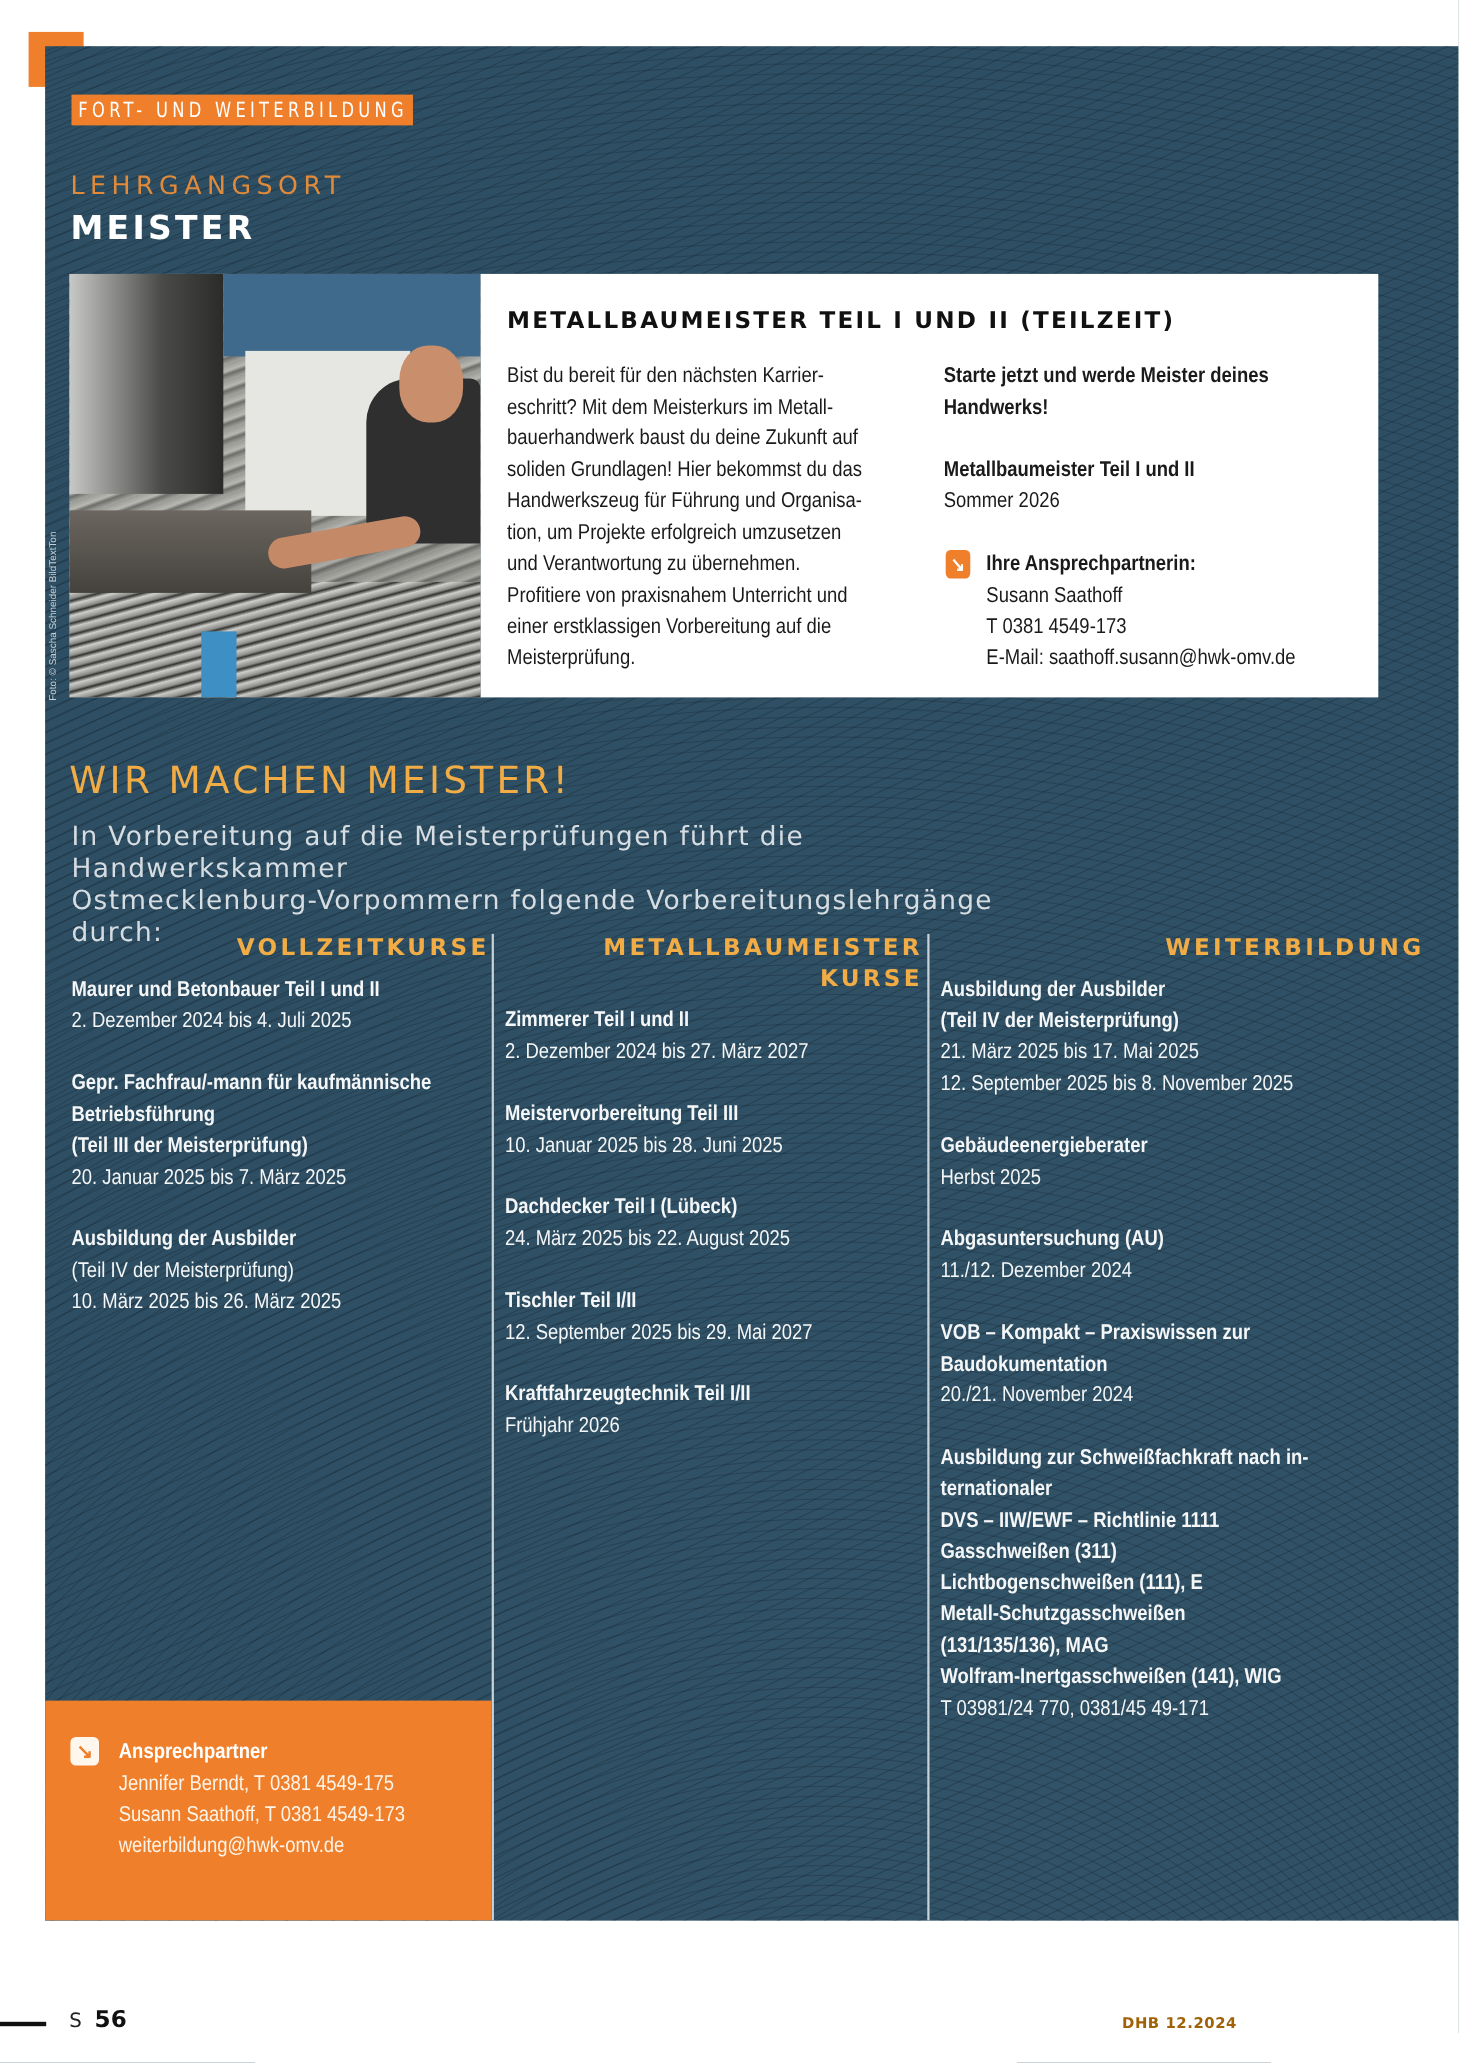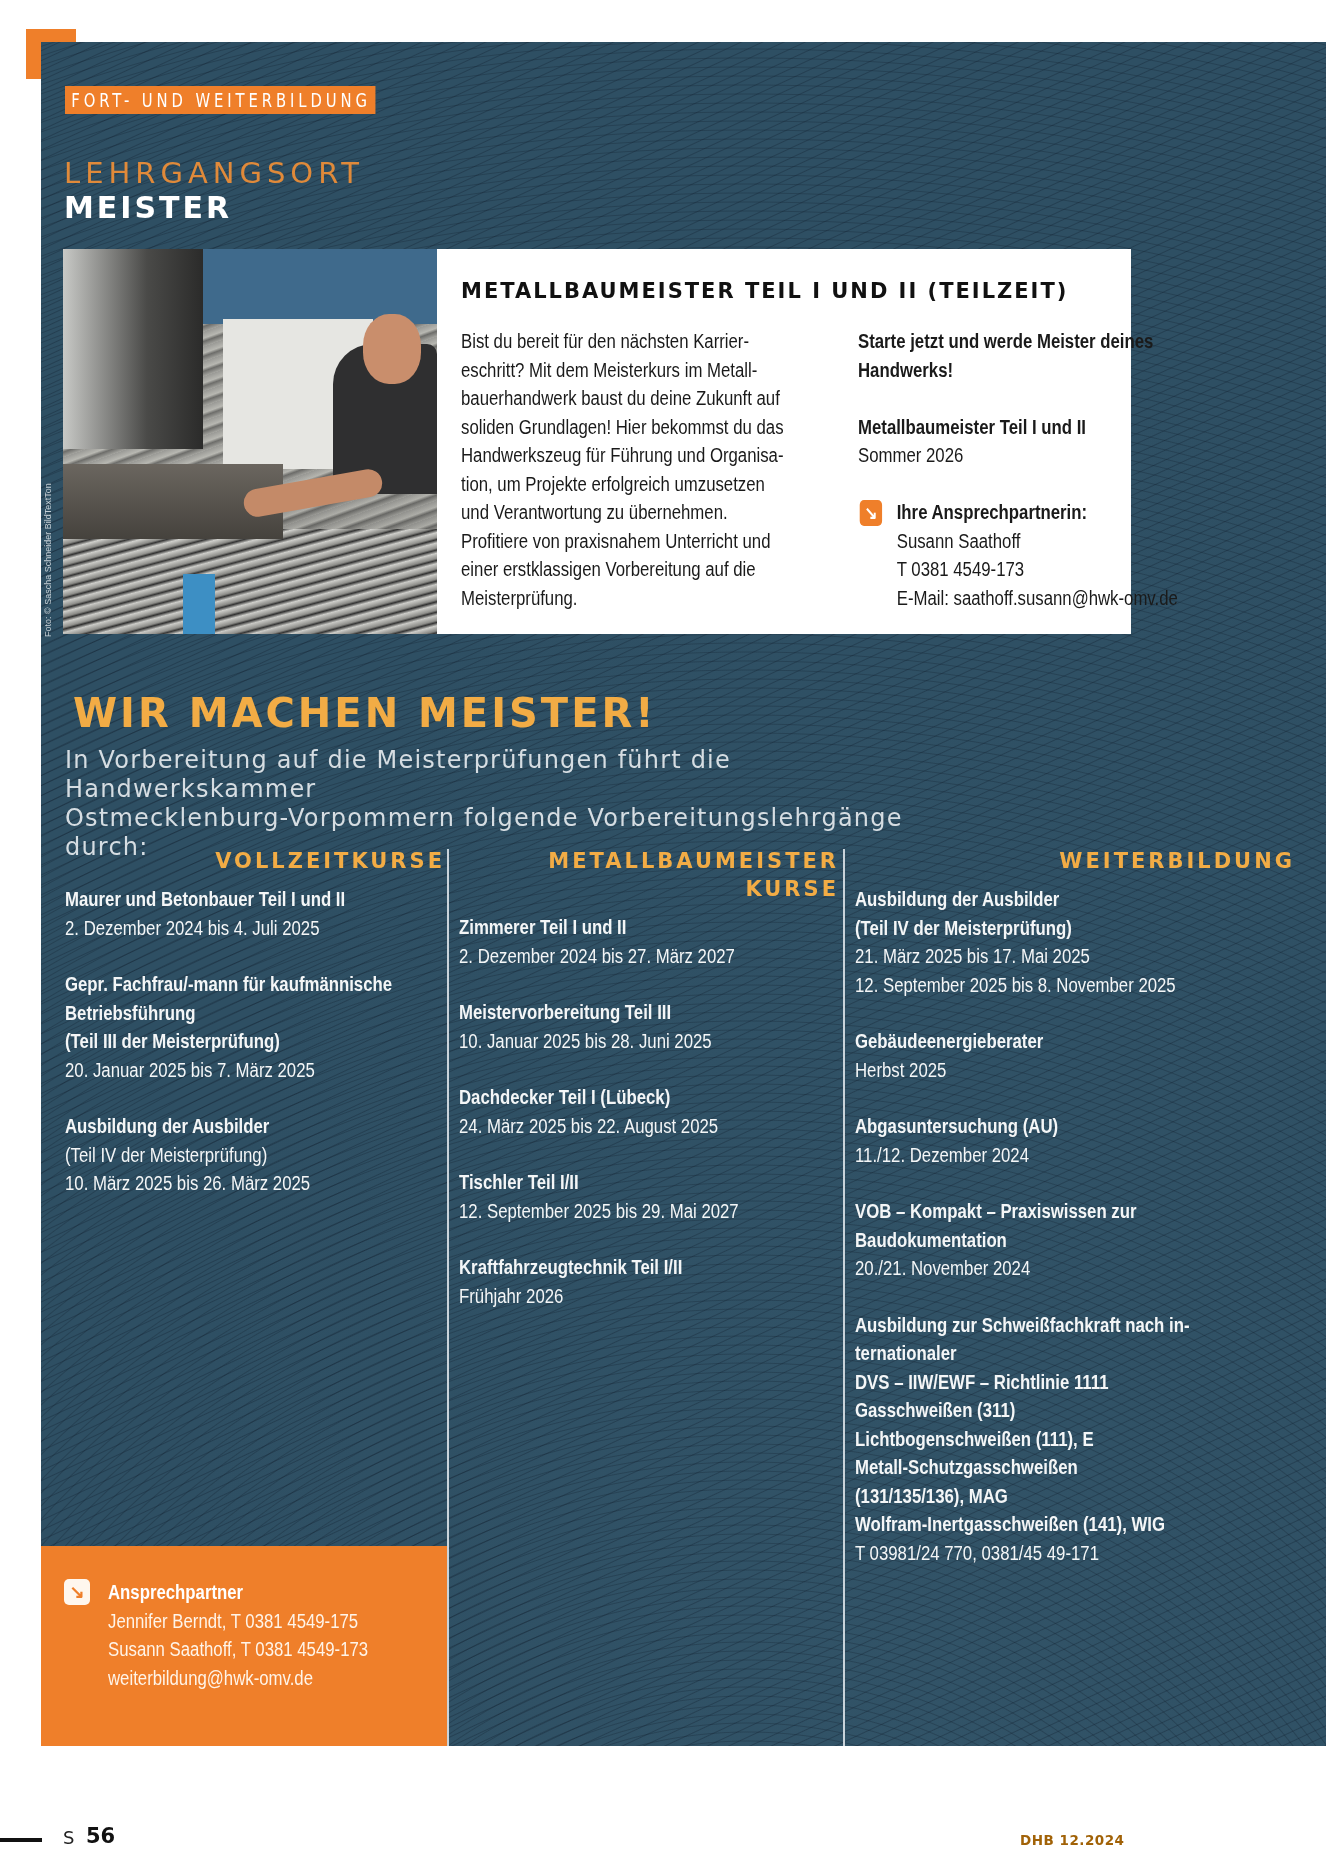--- a/index.html
+++ b/index.html
@@ -25,21 +25,21 @@
 
   .kicker {
     left: 24px; top: 44px; height: 28px; padding: 0 6px 0 8px;
     background: #ef7f2a; color: #fff;
     font-family: "DejaVu Sans", sans-serif; font-size: 19px; letter-spacing: 5px;
     line-height: 28px; font-weight: normal;
     transform: scaleX(0.78); transform-origin: left center;
   }
   .lead-label {
     left: 23px; top: 114px; color: #e08a3a;
-    font-family: "DejaVu Sans", sans-serif; font-size: 29px; letter-spacing: 5px; font-weight: normal;
+    font-family: "DejaVu Sans", sans-serif; font-size: 23px; letter-spacing: 5px; font-weight: normal;
   }
   .city {
     left: 23px; top: 148px; color: #ffffff;
     font-family: "DejaVu Sans", sans-serif; font-size: 30px; font-weight: bold; letter-spacing: 3px;
   }
 
   .photo {
     left: 22px; top: 207px; width: 374px; height: 385px;
     background:
       linear-gradient(180deg, rgba(0,0,0,0) 55%, rgba(40,40,40,0.25) 100%),
@@ -56,21 +56,21 @@
   .photo .bluepart { position: absolute; left: 120px; top: 325px; width: 32px; height: 60px; background: #3d8fc4; }
   .photo .table { position: absolute; left: 0; top: 280px; width: 374px; height: 105px;
     background: repeating-linear-gradient(165deg,#d6d6d2 0px,#8f8f8b 5px,#2b2b2b 7px,#c9c9c5 10px); opacity: 0.9; }
 
   .photo-credit {
     left: 2px; top: 595px; transform: rotate(-90deg); transform-origin: left top;
     color: #c6d0d6; font-family: "Liberation Sans", sans-serif; font-size: 9px; white-space: nowrap;
   }
 
   .card {
-    left: 396px; top: 207px; width: 694px; height: 385px; background: #ffffff;
+    left: 396px; top: 207px; width: 816px; height: 385px; background: #ffffff;
   }
   .card > * { position: absolute; }
   .card-title {
     left: 24px; top: 30px; color: #111;
     font-family: "DejaVu Sans", sans-serif; font-size: 21px; font-weight: bold; letter-spacing: 2px;
   }
   .body-text {
     font-family: "Liberation Sans", sans-serif; font-size: 19.5px; line-height: 28.5px; color: #1a1a1a;
     transform: scaleX(0.86); transform-origin: left top;
   }
@@ -79,22 +79,22 @@
   .card-right .bold { font-weight: bold; }
   .card-right p { margin: 0; }
   .gap { height: 28.5px; }
   .contact-row { position: relative; padding-left: 45px; }
   .arrow-badge {
     position: absolute; left: 2px; top: 2px; width: 26px; height: 26px; border-radius: 5px;
     background: #ef7f2a; color: #fff; font-size: 18px; line-height: 26px; text-align: center; font-weight: bold;
   }
 
   .headline {
-    left: 32px; top: 648px; color: #f2ac45;
-    font-family: "DejaVu Sans", sans-serif; font-size: 40px; font-weight: bold; letter-spacing: 3px;
+    left: 22px; top: 648px; color: #f2ac45;
+    font-family: "DejaVu Sans", sans-serif; font-size: 34px; font-weight: normal; letter-spacing: 3px;
   }
   .intro {
     left: 24px; top: 704px; width: 900px; color: #d6dde2;
     font-family: "DejaVu Sans", sans-serif; font-size: 24px; line-height: 29px; letter-spacing: 1.2px;
     white-space: pre-line;
   }
 
   .divider { width: 2px; background: #c9d3da; top: 807px; bottom: 0; }
   .divider.d1 { left: 406px; }
   .divider.d2 { left: 802px; }

